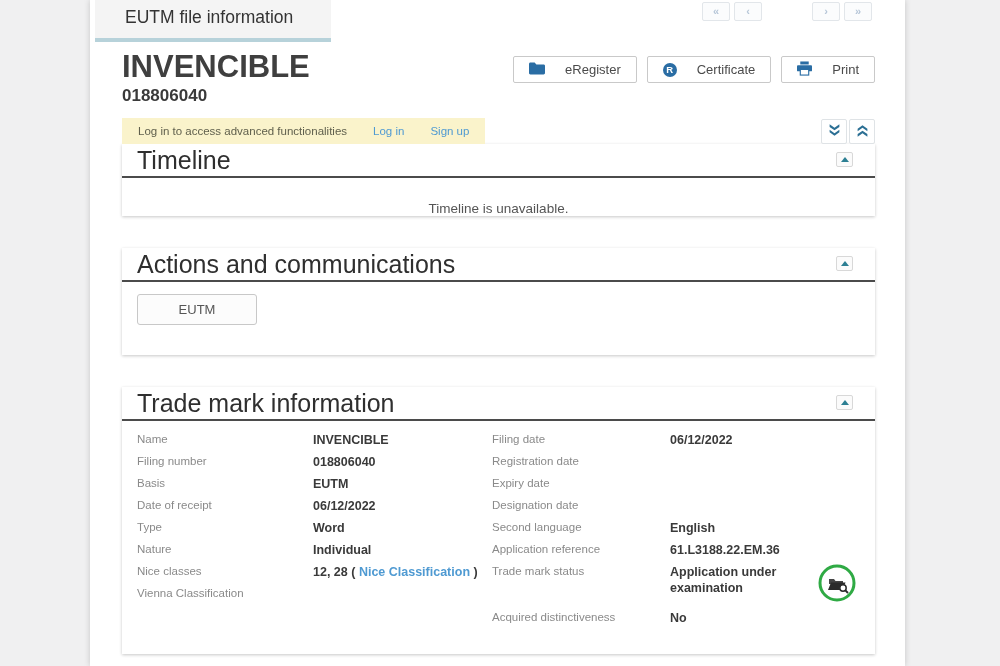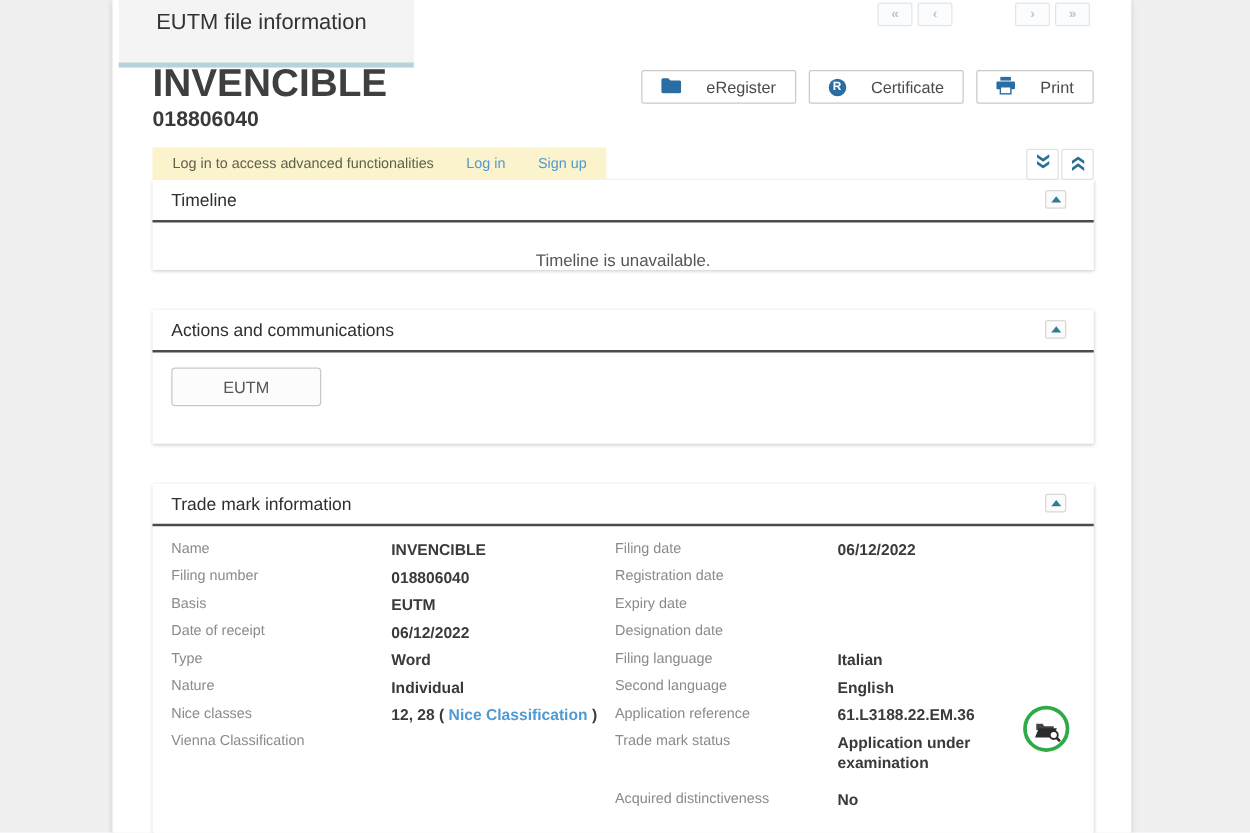--- a/index.html
+++ b/index.html
@@ -5,21 +5,21 @@
   * { margin:0; padding:0; box-sizing:border-box; }
   html,body { width:1000px; height:666px; overflow:hidden; }
   body { font-family:"Liberation Sans", sans-serif; background:#f0f0f1; }
 
   .page { position:relative; width:1000px; height:666px; background:#f0f0f1; }
   .content { position:relative; margin-left:90px; width:815px; min-height:666px;
              background:#ffffff; box-shadow:0 0 6px rgba(0,0,0,.18); }
 
   
   .tabbar { position:relative; height:38px; }
-  .tab { display:inline-block; margin-left:5px; width:236px; height:54px;
+  .tab { display:inline-block; margin-left:5px; width:236px; height:42px;
          background:#f4f4f4; border-bottom:4px solid #b7d2da;
          font-size:17.5px; color:#333; line-height:34px; padding-left:30px; cursor:pointer; }
   .pager { position:absolute; top:2px; right:33px; display:flex; gap:4px; align-items:center; }
   .pager .spacer { width:42px; }
   .pgbtn { width:28px; height:19px; background:#fbfcfd; border:1px solid #e2e6ea; border-radius:2px;
            color:#b6c6d8; font-size:11px; font-weight:bold; line-height:16px; text-align:center; cursor:default; }
 
   
   .title-block { padding:12px 0 0 32px; }
   .tm-title { font-size:31px; font-weight:700; color:#3f3f3f; line-height:34px; }
@@ -39,21 +39,21 @@
   .banner a, .lnk { color:#4f9ad2; text-decoration:none; font-size:11.5px; cursor:pointer; }
   .toggles { display:flex; gap:2px; }
   .tgl-btn { width:26px; height:25px; background:#fff; border:1px solid #dfe3e6; border-radius:2px;
              display:flex; align-items:center; justify-content:center; cursor:pointer; }
 
   
   .panel { margin:0 30px 32px 32px; background:#fff; box-shadow:0 1px 3px rgba(0,0,0,.22); }
   .panel:first-of-type { margin-top:18px; }
   .panel-hd { position:relative; height:34px; border-bottom:2px solid #4b4b4b;
               padding-left:15px; display:flex; align-items:center; }
-  .panel-hd h2 { font-size:14px; font-weight:400; color:#2f2f2f; }
+  .panel-hd h2 { font-size:25px; font-weight:400; color:#2f2f2f; }
   .mini-btn { position:absolute; right:22px; top:8px; width:17px; height:15px;
               background:#fbfbfb; border:1px solid #d8d8d8; border-radius:2px;
               display:flex; align-items:center; justify-content:center; cursor:pointer; }
   .mini-arrow { width:0; height:0; border-left:4px solid transparent; border-right:4px solid transparent;
                 border-bottom:5px solid #2c7f93; }
 
   .timeline-body { height:38px; display:flex; align-items:flex-end; justify-content:center;
                    font-size:13.5px; color:#555; }
 
   .actions-body { padding:12px 15px 30px 15px; }
@@ -229,24 +229,20 @@
           </div>
           <div class="frow">
             <span class="lbl">Expiry date</span>
             <span class="val"></span>
           </div>
           <div class="frow">
             <span class="lbl">Designation date</span>
             <span class="val"></span>
           </div>
           <div class="frow">
-            <span class="lbl">Filing language</span>
-            <span class="val">Italian</span>
-          </div>
-          <div class="frow">
             <span class="lbl">Second language</span>
             <span class="val">English</span>
           </div>
           <div class="frow">
             <span class="lbl">Application reference</span>
             <span class="val">61.L3188.22.EM.36</span>
           </div>
           <div class="frow">
             <span class="lbl">Trade mark status</span>
             <span class="val">Application under examination</span>

